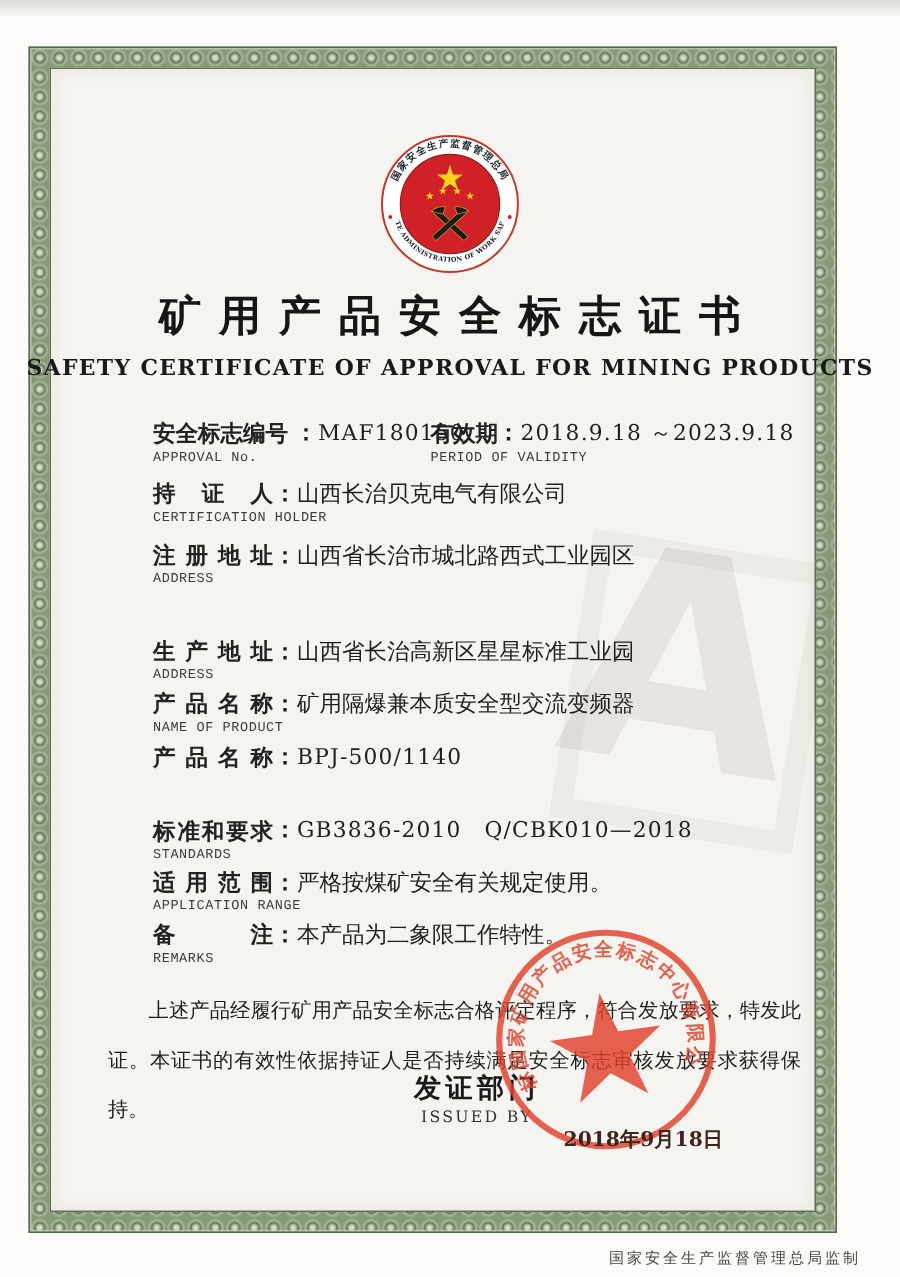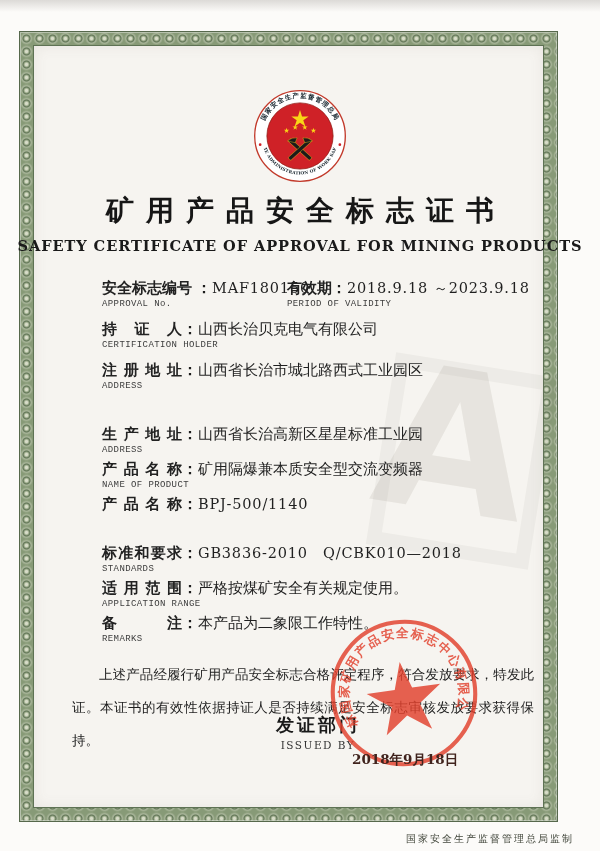--- a/index.html
+++ b/index.html
@@ -78,21 +78,21 @@
   
   .statement{
     position:absolute;left:72px;top:658px;width:462px;
     font-size:13.5px;line-height:33px;text-align:justify;text-indent:2em;
     color:#1e1e1e;z-index:1;
   }
   .issued{position:absolute;left:252px;top:713px;width:132px;text-align:center;z-index:1;}
   .issued .issued-cn{font-size:18px;font-weight:600;letter-spacing:3px;color:#191919;}
   .issued .issued-en{font-size:10.5px;letter-spacing:1.5px;color:#333;margin-top:2px;}
   .issue-date{
-    position:absolute;left:352px;top:751px;width:130px;text-align:left;
+    position:absolute;left:352px;top:751px;width:130px;text-align:right;
     font-size:13.5px;color:#40231d;z-index:3;font-weight:600;
   }
   
   .bigseal{position:absolute;left:326px;top:615px;width:156px;height:156px;z-index:2;opacity:.82;}
   
   .print-note{
     position:absolute;right:26px;top:832px;
     font-size:10px;letter-spacing:2px;color:#44493e;z-index:1;
   }
 </style>

